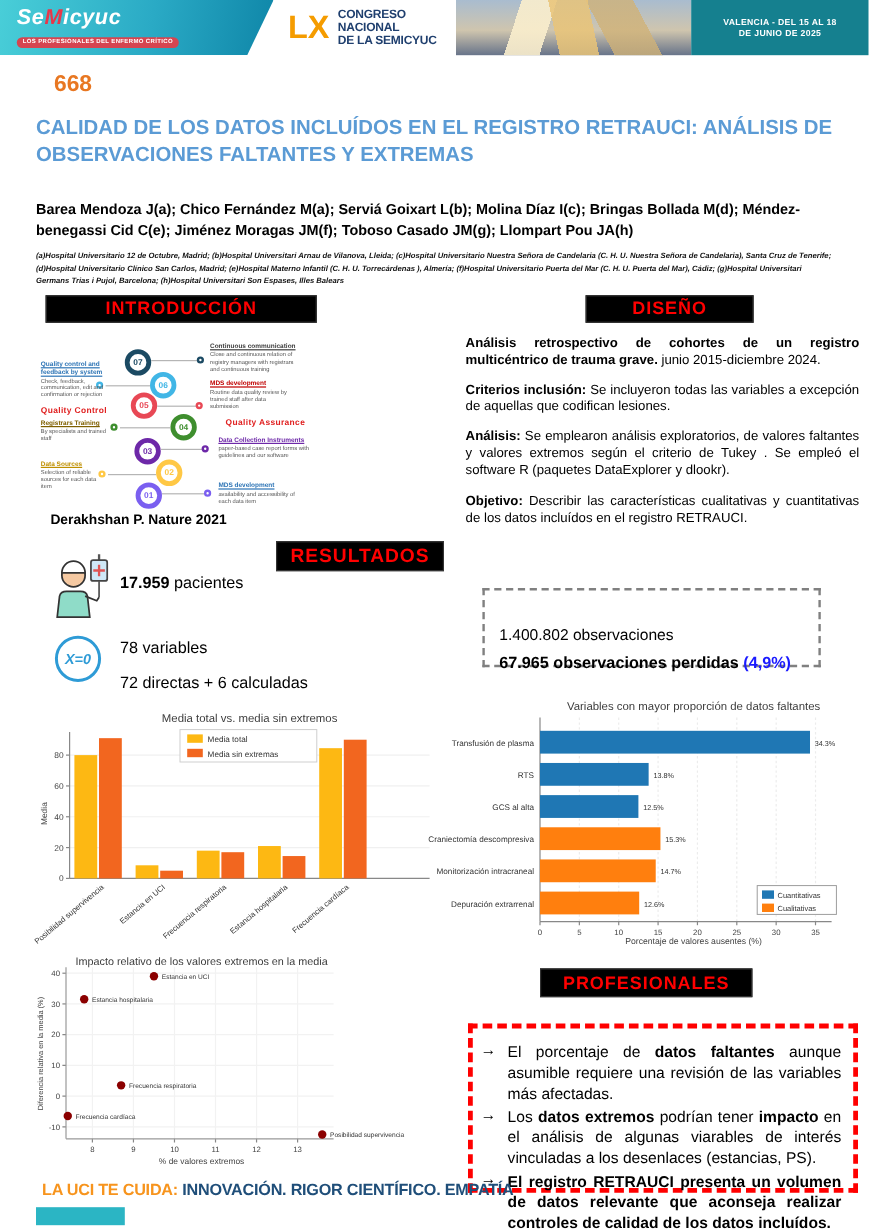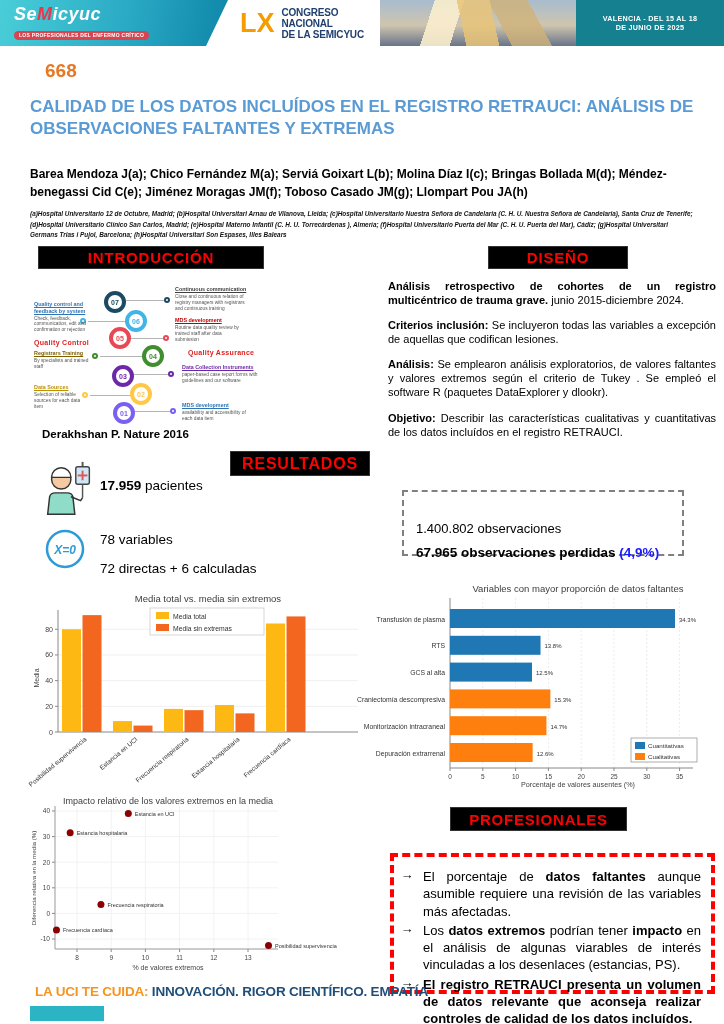--- a/index.html
+++ b/index.html
@@ -163,21 +163,21 @@
         <span class="hd" style="color: rgb(109, 40, 168);">Data Collection Instruments</span>
         <span class="bd">paper-based case report forms with guidelines and our software</span>
       </div>
       <div class="dg-label" style="left: 152px; top: 119px; width: 72px;">
         <span class="hd" style="color: rgb(46, 117, 182);">MDS development</span>
         <span class="bd">availability and accessibility of each data item</span>
       </div>
       <div class="dg-big" style="left: 4px; top: 56px;">Quality Control</div>
       <div class="dg-big" style="left: 158px; top: 66px;">Quality Assurance</div>
     </div>
-  <div class="diagram-caption">Derakhshan P. Nature 2016</div>
+  <div class="diagram-caption">Derakhshan P. Nature 2021</div>
 
   <div class="diseno-text" id="diseno-text">
       <p><span class="b">Análisis retrospectivo de cohortes de un registro multicéntrico de trauma grave.</span> junio 2015-diciembre 2024.</p>
       <p><span class="b">Criterios inclusión:</span> Se incluyeron todas las variables a excepción de aquellas que codifican lesiones.</p>
       <p><span class="b">Análisis:</span> Se emplearon análisis exploratorios, de valores faltantes y valores extremos según el criterio de Tukey . Se empleó el software R (paquetes DataExplorer y dlookr).</p>
       <p><span class="b">Objetivo:</span> Describir las características cualitativas y cuantitativas de los datos incluídos en el registro RETRAUCI.</p>
     </div>
 
   <div class="icon-box" style="left:38px; top:458px; width:62px; height:62px;">
     <svg width="62" height="62" viewBox="0 0 64 64">

